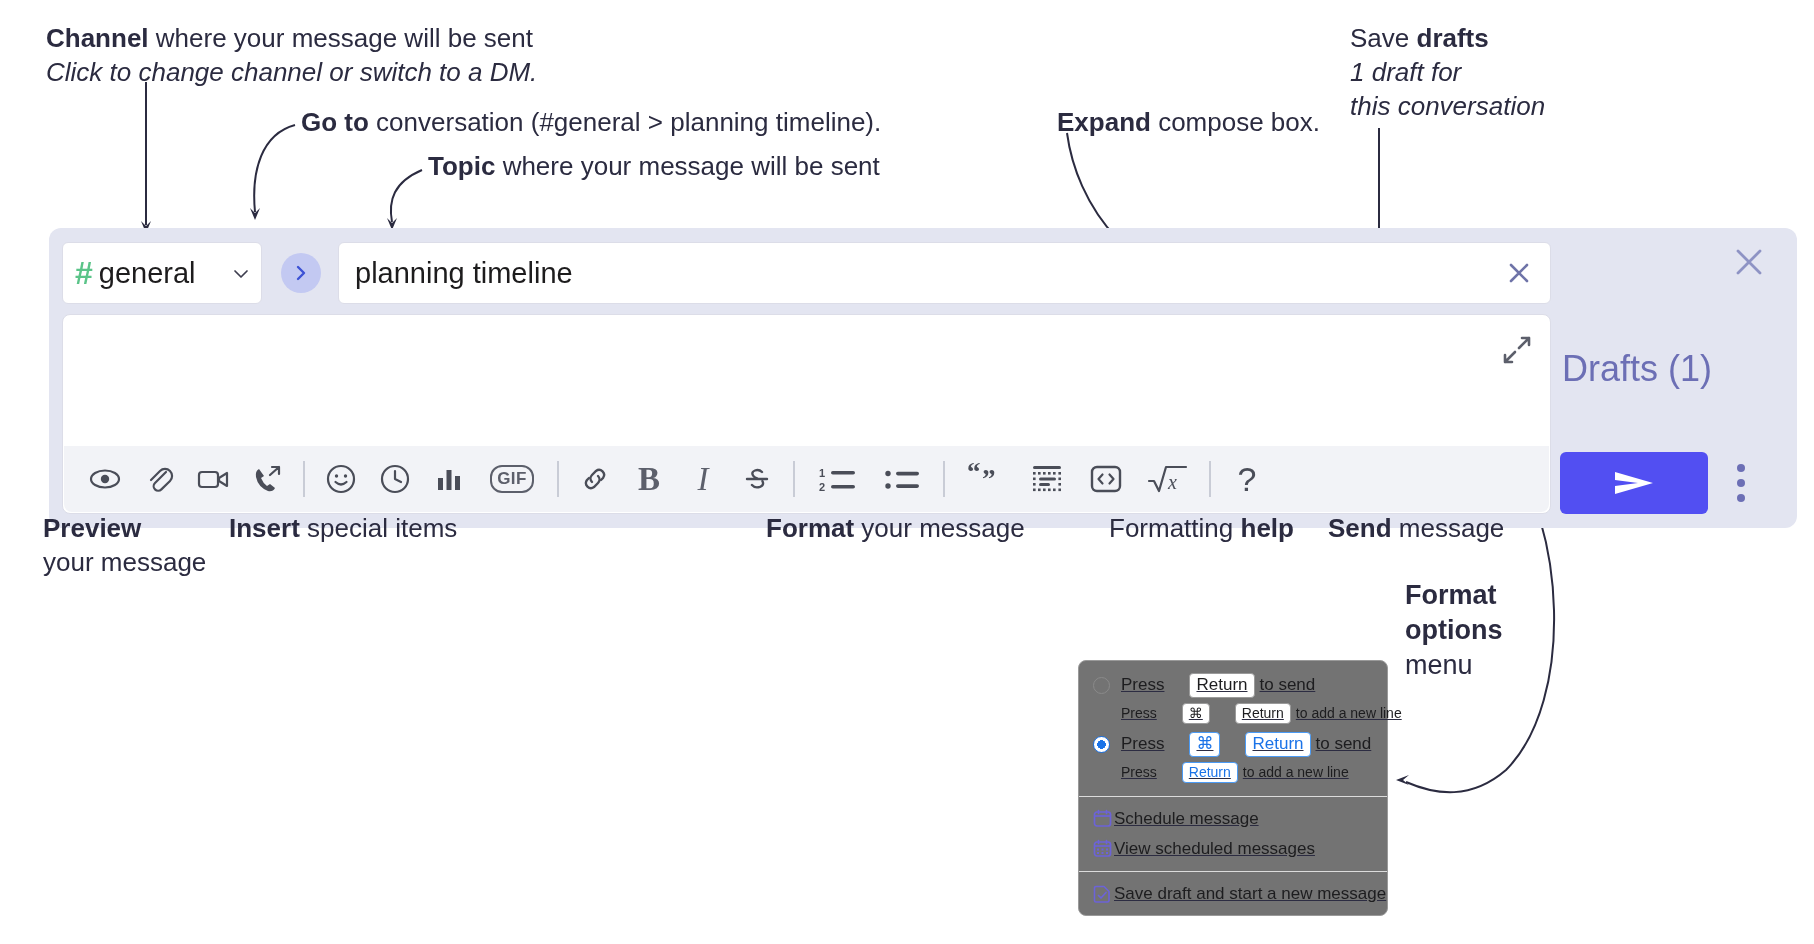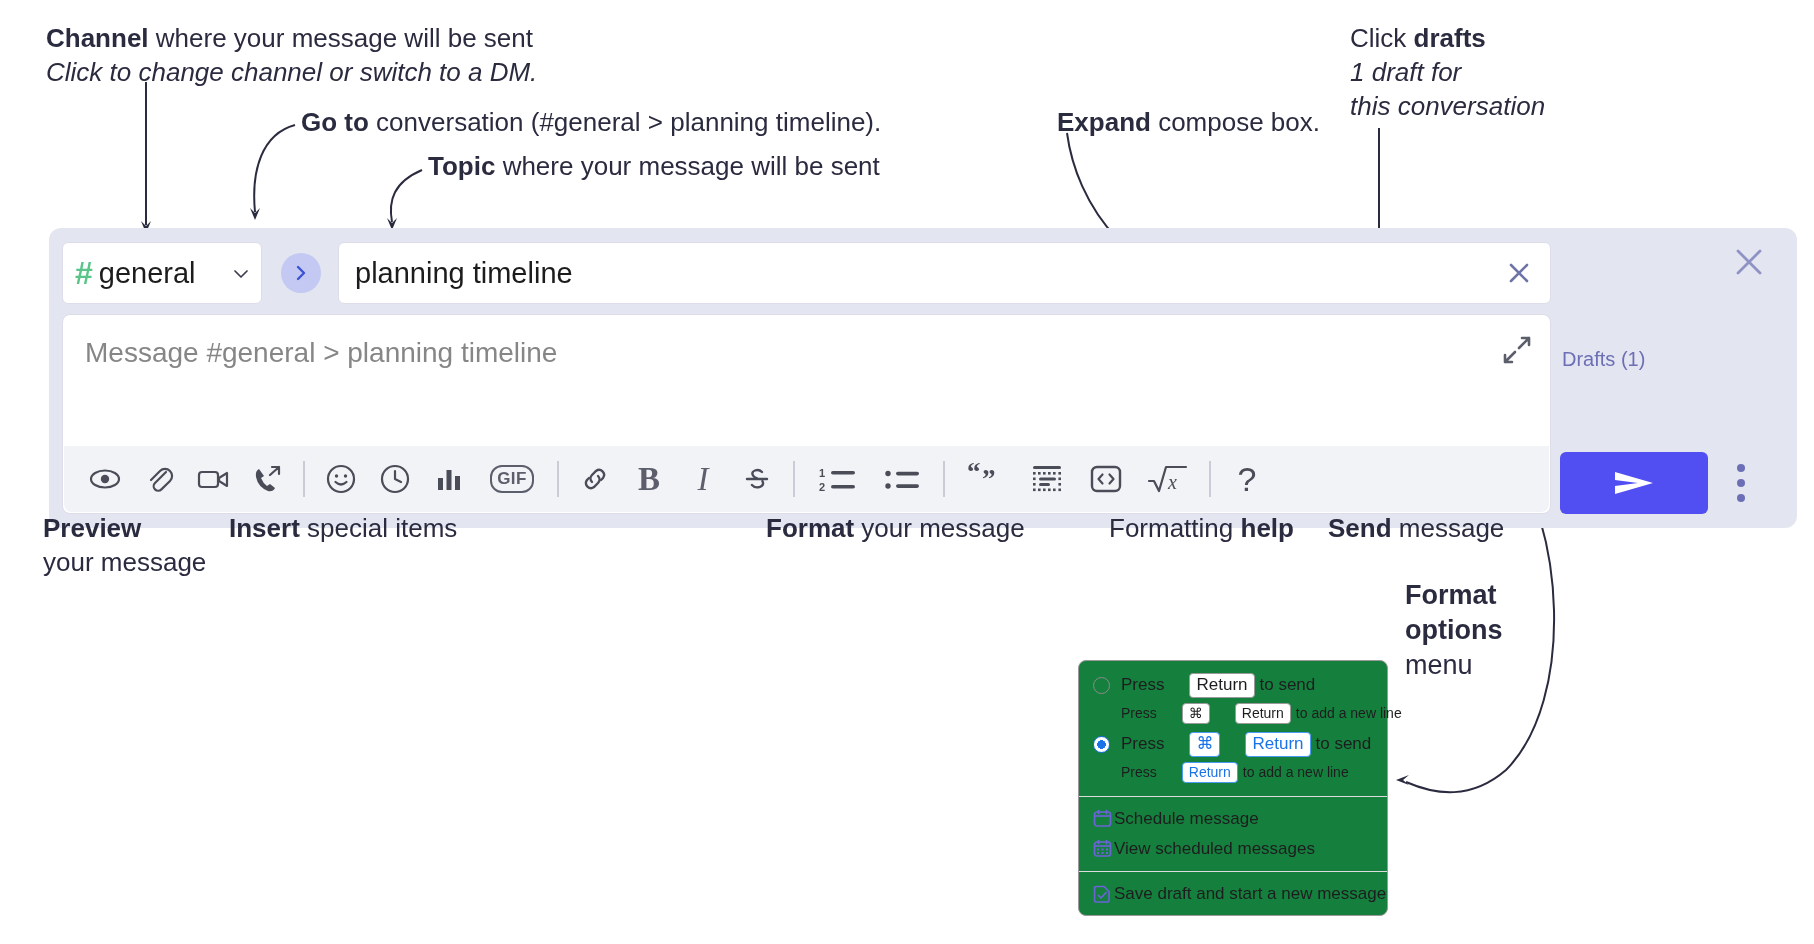--- a/index.html
+++ b/index.html
@@ -67,38 +67,38 @@
   .gifbox{
     border:2.5px solid #5c5f6b;border-radius:12px;font-size:17px;font-weight:700;
     padding:2px 5px;letter-spacing:.4px;color:#5c5f6b;font-family:"Liberation Sans",sans-serif;
   }
   .bold-g{font-size:33px;font-weight:700;font-family:"Liberation Serif",serif;}
   .ital-g{font-size:33px;font-style:italic;font-family:"Liberation Serif",serif;}
   .help-g{font-size:34px;font-weight:400;color:#4a4d58;}
 
   
   #drafts-label{
-    position:absolute;left:1546px;top:348px;font-size:20px;color:#6c6fb5;
+    position:absolute;left:1546px;top:348px;font-size:36px;color:#6c6fb5;
   }
   #widget-close{position:absolute;left:1716px;top:245px;width:34px;height:34px;}
   #send-button{
     position:absolute;left:1544px;top:452px;width:148px;height:62px;
     background:#524ff2;border-radius:6px;display:flex;align-items:center;justify-content:center;
   }
   #compose-menu-btn{
     position:absolute;left:1713px;top:460px;width:24px;height:46px;
     display:flex;flex-direction:column;align-items:center;justify-content:space-between;padding:4px 0;box-sizing:border-box;
   }
   #compose-menu-btn .dot{width:8px;height:8px;border-radius:50%;background:#6c6fb5;}
 
   
   #options-menu{
     position:absolute;left:1062px;top:660px;width:310px;
-    background:#15803d;border:1px solid #9a9a9a;border-radius:8px;
-    box-sizing:border-box;padding:10px 0 6px 0;
+    background:#737373;border:1px solid #9a9a9a;border-radius:8px;
+    box-sizing:border-box;padding:10px 0 6px 0;text-decoration:underline;
   }
   .opt-row{display:flex;align-items:center;padding:2px 14px;}
   .radio{width:17px;height:17px;border-radius:50%;border:1.8px solid #8a8a8a;box-sizing:border-box;margin-right:11px;flex:0 0 auto;}
   .radio.sel{border-color:#1a73e8;background:
      radial-gradient(circle at 50% 50%, #1a73e8 0 4.2px, #fff 4.4px 100%);}
   .opt-main{font-size:17px;color:#1d1d1f;display:flex;align-items:center;gap:5px;white-space:nowrap;}
   .opt-sub{font-size:14px;color:#1d1d1f;display:flex;align-items:center;gap:5px;
      white-space:nowrap;padding:3px 14px 6px 42px;}
   .key{border:1px solid #9a9a9a;border-radius:4px;padding:0px 6px;font-size:inherit;line-height:1.35;
       display:inline-block;background:#fff;margin-left:20px;}
@@ -126,21 +126,21 @@
 
   <div class="ann" style="left:1041px;top:106px;">
     <b>Expand</b><span> compose box.</span>
   </div>
 
   <div class="ann" style="left:412px;top:150px;">
     <b>Topic</b><span> where your message will be sent</span>
   </div>
 
   <div class="ann" style="left:1334px;top:22px;">
-    <div><span>Click </span><b>drafts</b></div>
+    <div><span>Save </span><b>drafts</b></div>
     <div><i>1 draft for</i></div>
     <div><i>this conversation</i></div>
   </div>
 
   <svg class="conn" style="left:0;top:0;width:1814px;height:944px;">
 
     <path d="M130,82 L130,225" stroke="#2b2b40" stroke-width="2" fill="none"></path>
     <path d="M130,233 l-5,-12 l5,5 l5,-5 z" fill="#2b2b40"></path>
 
     <path d="M279,125 C246,134 235,170 239,212" stroke="#2b2b40" stroke-width="2" fill="none"></path>
@@ -200,21 +200,20 @@
           <span id="topic-value">planning timeline</span>
           <span id="topic-clear">
             <svg viewBox="0 0 30 30" width="30" height="30">
                 <path d="M7 7 L23 23 M23 7 L7 23" stroke="#6f74a8" stroke-width="2.6" stroke-linecap="round"></path>
               </svg>
           </span>
         </div>
       </div>
 
       <div id="message-box">
-        <div id="placeholder">Message #general &gt; planning timeline</div>
         <div id="expand-btn">
           <svg viewBox="0 0 30 30" width="30" height="30">
             <path d="M17 13 L27 3 M20 3 L27 3 L27 10" stroke="#5c5f6b" stroke-width="2.6" fill="none" stroke-linecap="round" stroke-linejoin="round"></path>
             <path d="M13 17 L3 27 M10 27 L3 27 L3 20" stroke="#5c5f6b" stroke-width="2.6" fill="none" stroke-linecap="round" stroke-linejoin="round"></path>
           </svg>
         </div>
 
         <div id="toolbar">
 
           <div class="tb">

